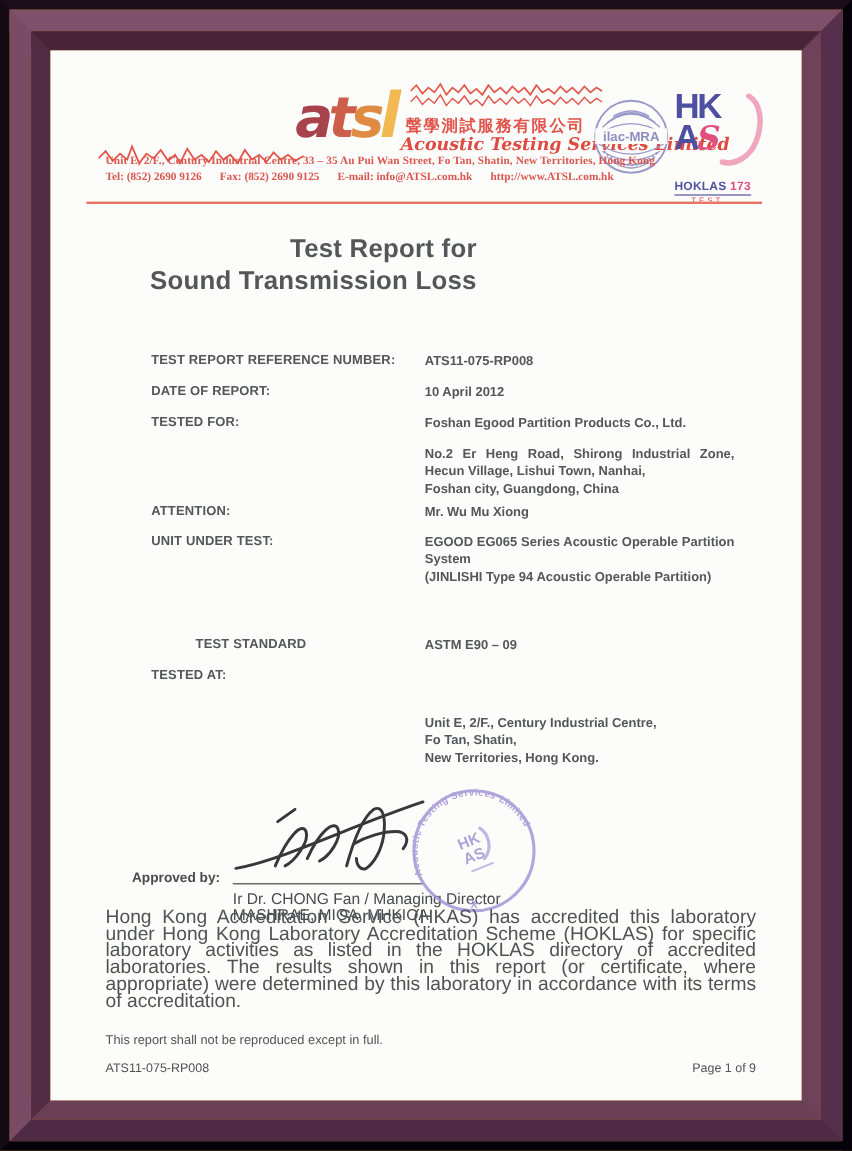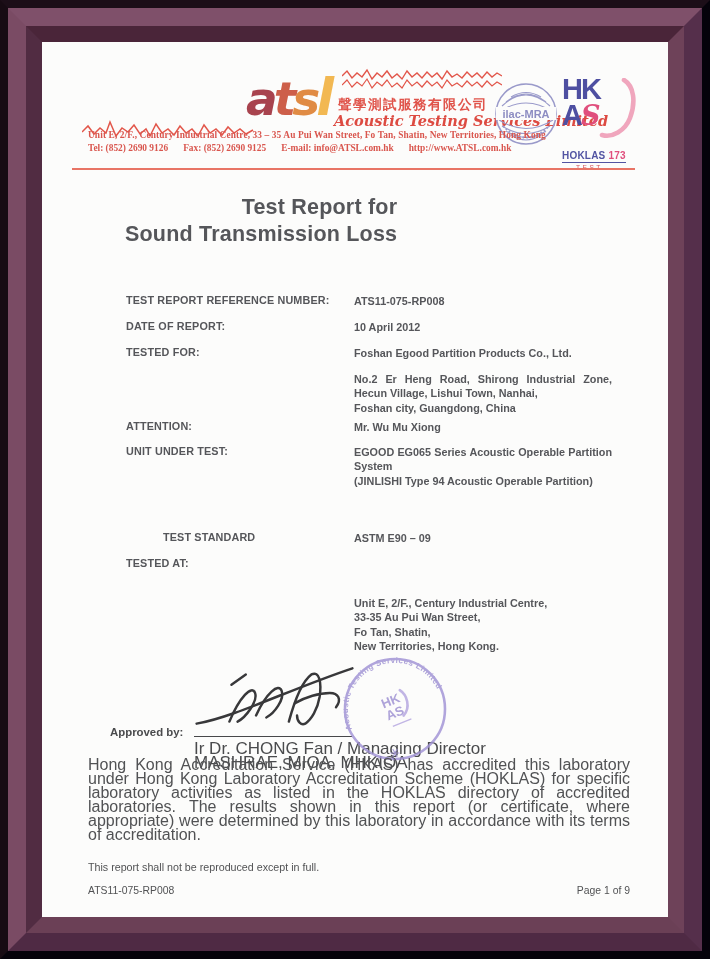--- a/index.html
+++ b/index.html
@@ -33,21 +33,21 @@
   .title{left:83px;top:152px;font-size:21.5px;font-weight:bold;color:#55565a;line-height:27px;letter-spacing:0.2px;text-align:right;}
   .lbl{position:absolute;left:84px;font-weight:bold;font-size:10.8px;letter-spacing:0.15px;color:#55565a;}
   .val{position:absolute;left:312px;width:258px;font-weight:bold;font-size:10.8px;color:#55565a;line-height:14.4px;}
   .nowrap{white-space:nowrap;}
   .just{text-align:justify;}
   .spread{text-align-last:justify;}
 
   
   .approved{left:68px;top:684px;font-size:11.4px;font-weight:bold;color:#4a4b4d;}
   .sigline{left:152px;top:694px;width:158px;border-top:1.6px solid #47484a;}
-  .sig-name{left:152px;top:700px;font-size:17px;color:#4a4b4d;line-height:14.2px;}
+  .sig-name{left:152px;top:700px;font-size:13px;color:#4a4b4d;line-height:14.2px;}
 
   
   .accred{left:46px;top:716px;width:542px;font-size:16px;line-height:13.9px;color:#515254;text-align:justify;}
   .note{left:46px;top:819px;font-size:10.7px;color:#515254;}
   .foot-ref{left:46px;top:843px;font-size:10.4px;color:#515254;}
   .foot-page{right:38px;top:843px;font-size:10.4px;color:#515254;}
 </style>
 </head>
 <body>
 
@@ -125,21 +125,20 @@
       <div class="just">EGOOD EG065 Series Acoustic Operable Partition System</div>
       <div class="just">(JINLISHI Type 94 Acoustic Operable Partition)</div>
     </div>
 
     <div class="lbl" style="top:489px;margin-left:37px;">TEST STANDARD</div>
     <div class="val nowrap" style="top:489px;">ASTM E90 – 09</div>
 
     <div class="lbl" style="top:515px;">TESTED AT:</div>
     <div class="val" style="top:515px;margin-top:39px;">
       <div>Unit E, 2/F., Century Industrial Centre,</div>
-      <div>33-35 Au Pui Wan Street,</div>
       <div>Fo Tan, Shatin,</div>
       <div>New Territories, Hong Kong.</div>
     </div>
 
     <svg class="abs" style="left:150px;top:614px;" width="165" height="82" viewBox="0 0 160 80">
       <g fill="none" stroke="#38383a" stroke-width="2.4" stroke-linecap="round" stroke-linejoin="round">
         <path d="M 4,66 C 40,60 96,32 156,12"></path>
         <path d="M 38,28 L 52,18"></path>
         <path d="M 36,64 C 46,40 58,28 61,36 C 64,44 52,60 44,64"></path>
         <path d="M 62,58 C 72,36 84,26 87,34 C 90,42 80,56 72,60"></path>

